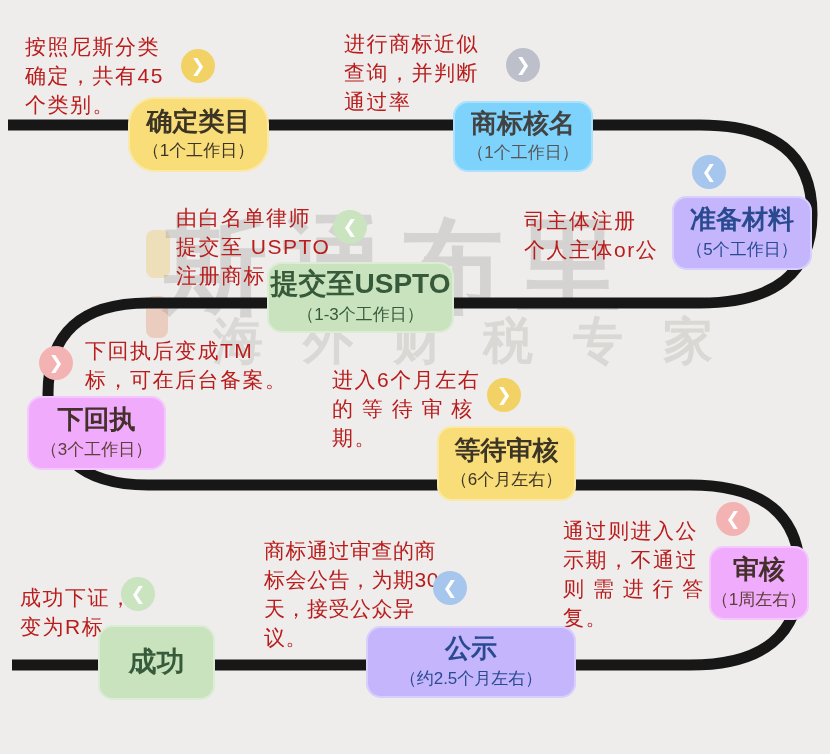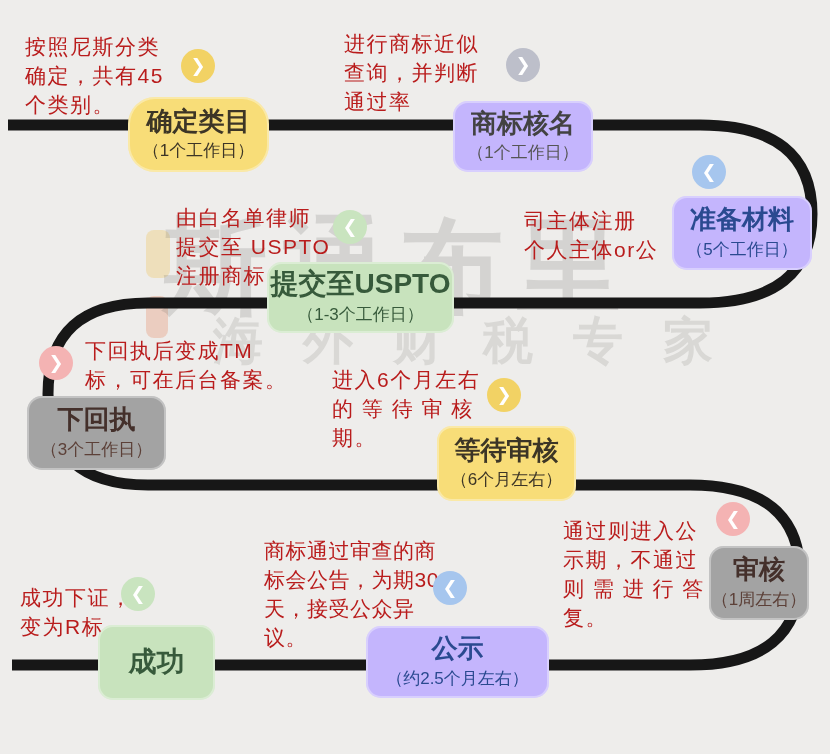--- a/index.html
+++ b/index.html
@@ -37,28 +37,28 @@
     position:absolute;
     border-radius:15px;
     display:flex;flex-direction:column;align-items:center;justify-content:center;
     text-align:center;
     box-shadow:0 0 0 2px rgba(255,255,255,0.35) inset;
   }
   .box-title{font-size:26px;font-weight:700;line-height:1.1;white-space:nowrap;}
   .box-sub{font-size:17px;margin-top:4px;white-space:nowrap;}
   .box.yellow{background:#f8dd78;}
   .box.yellow .box-title,.box.yellow .box-sub{color:#3c3526;}
-  .box.gray{background:#c4b5fd;}
+  .box.gray{background:#7dd3fc;}
   .box.gray .box-title{color:#424242;}
   .box.gray .box-sub{color:#555555;}
   .box.blue{background:#c4b5fd;}
   .box.blue .box-title,.box.blue .box-sub{color:#2a4a90;}
   .box.green{background:#c8e3bd;}
   .box.green .box-title,.box.green .box-sub{color:#375a3b;}
-  .box.pink{background:#a3a3a3;}
+  .box.pink{background:#f0abfc;}
   .box.pink .box-title{color:#44302b;}
   .box.pink .box-sub{color:#5c4038;}
   .box.big-title .box-title{font-size:28px;}
 
   
   .circle{
     position:absolute;width:34px;height:34px;border-radius:50%;
     display:flex;align-items:center;justify-content:center;
     color:#ffffff;font-size:18px;font-weight:700;
   }
@@ -182,21 +182,21 @@
 
   <div class="note" style="left:264px;top:536px;letter-spacing:0.5px;">
     <div>商标通过审查的商</div>
     <div>标会公告，为期30</div>
     <div>天，接受公众异</div>
     <div>议。</div>
   </div>
   <div class="circle blue" style="left:433px;top:571px;">
     <span>❮</span>
   </div>
-  <div class="box blue" style="left:366px;top:626px;width:183px;height:72px;">
+  <div class="box blue" style="left:366px;top:626px;width:210px;height:72px;">
     <div class="box-title">公示</div>
     <div class="box-sub">（约2.5个月左右）</div>
   </div>
 
   <div class="note" style="left:20px;top:583px;">
     <div>成功下证，</div>
     <div>变为R标</div>
   </div>
   <div class="circle green" style="left:121px;top:577px;">
     <span>❮</span>

